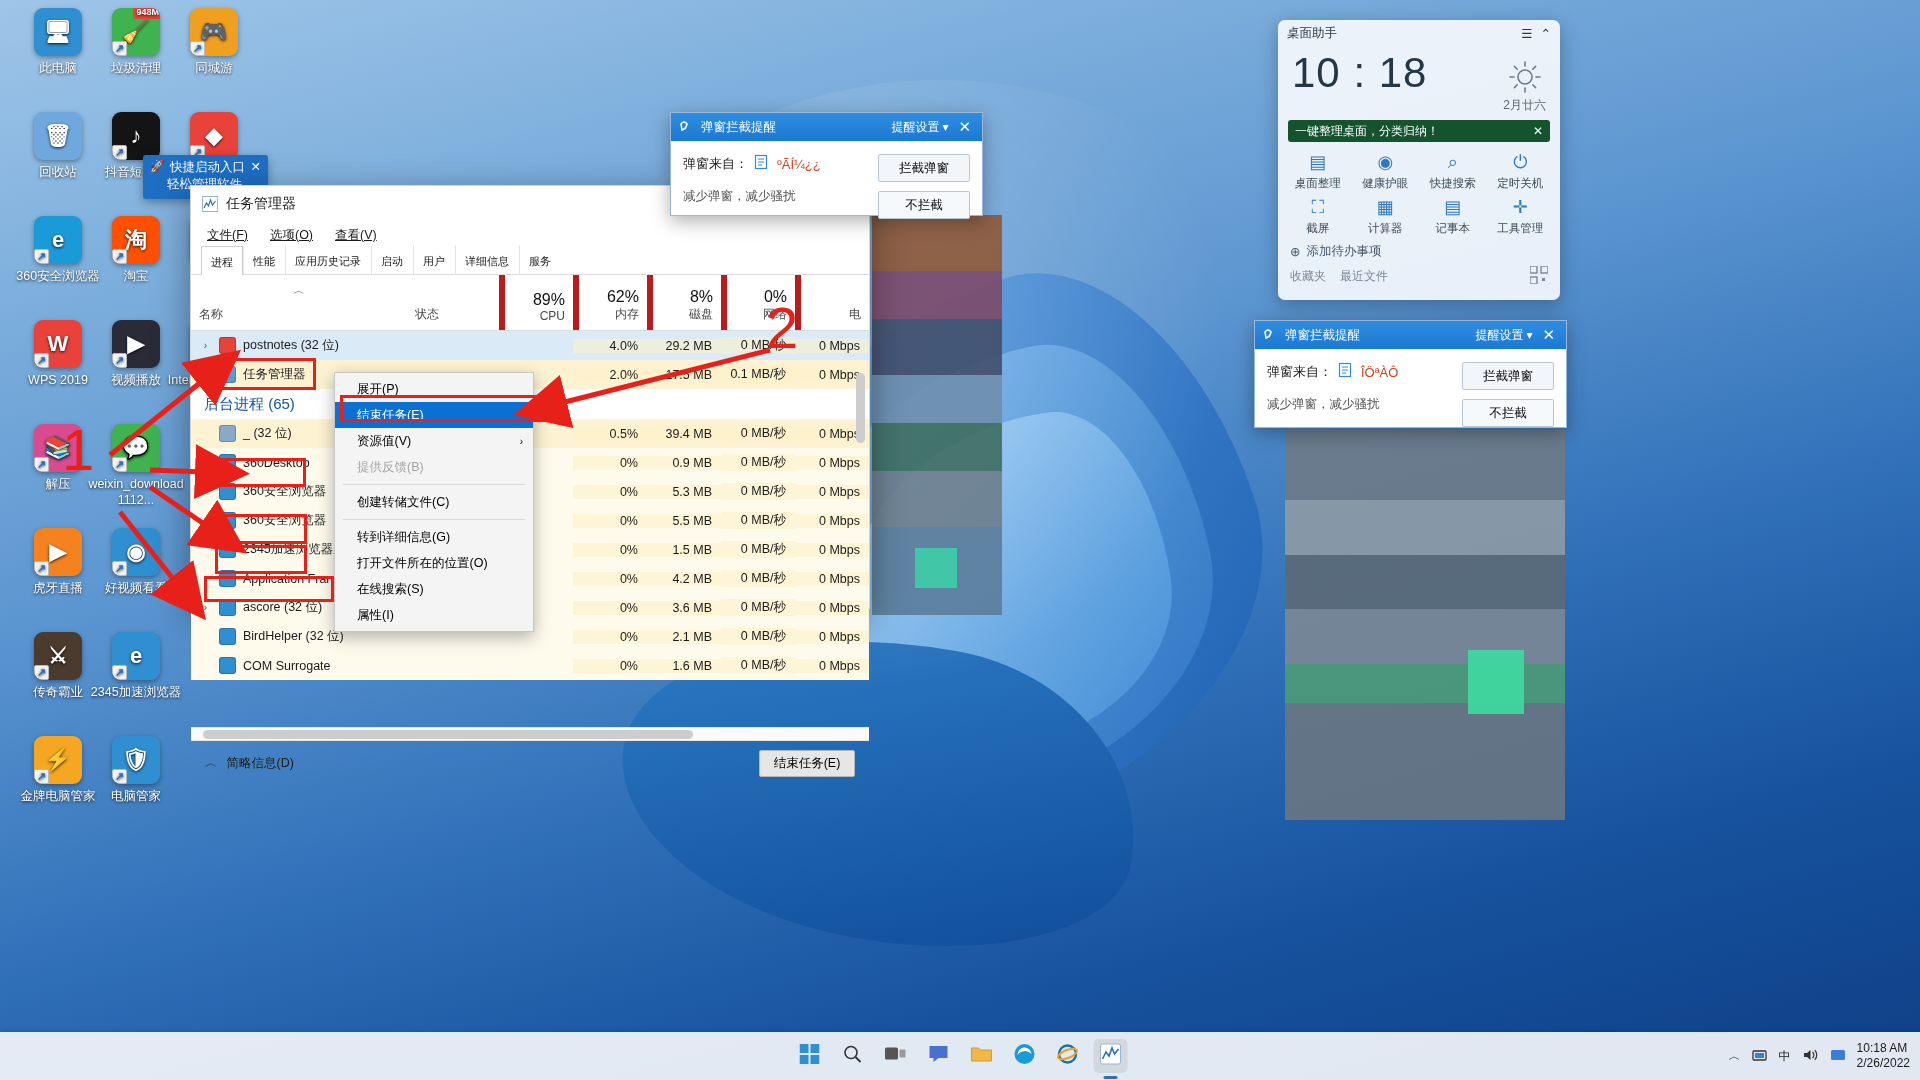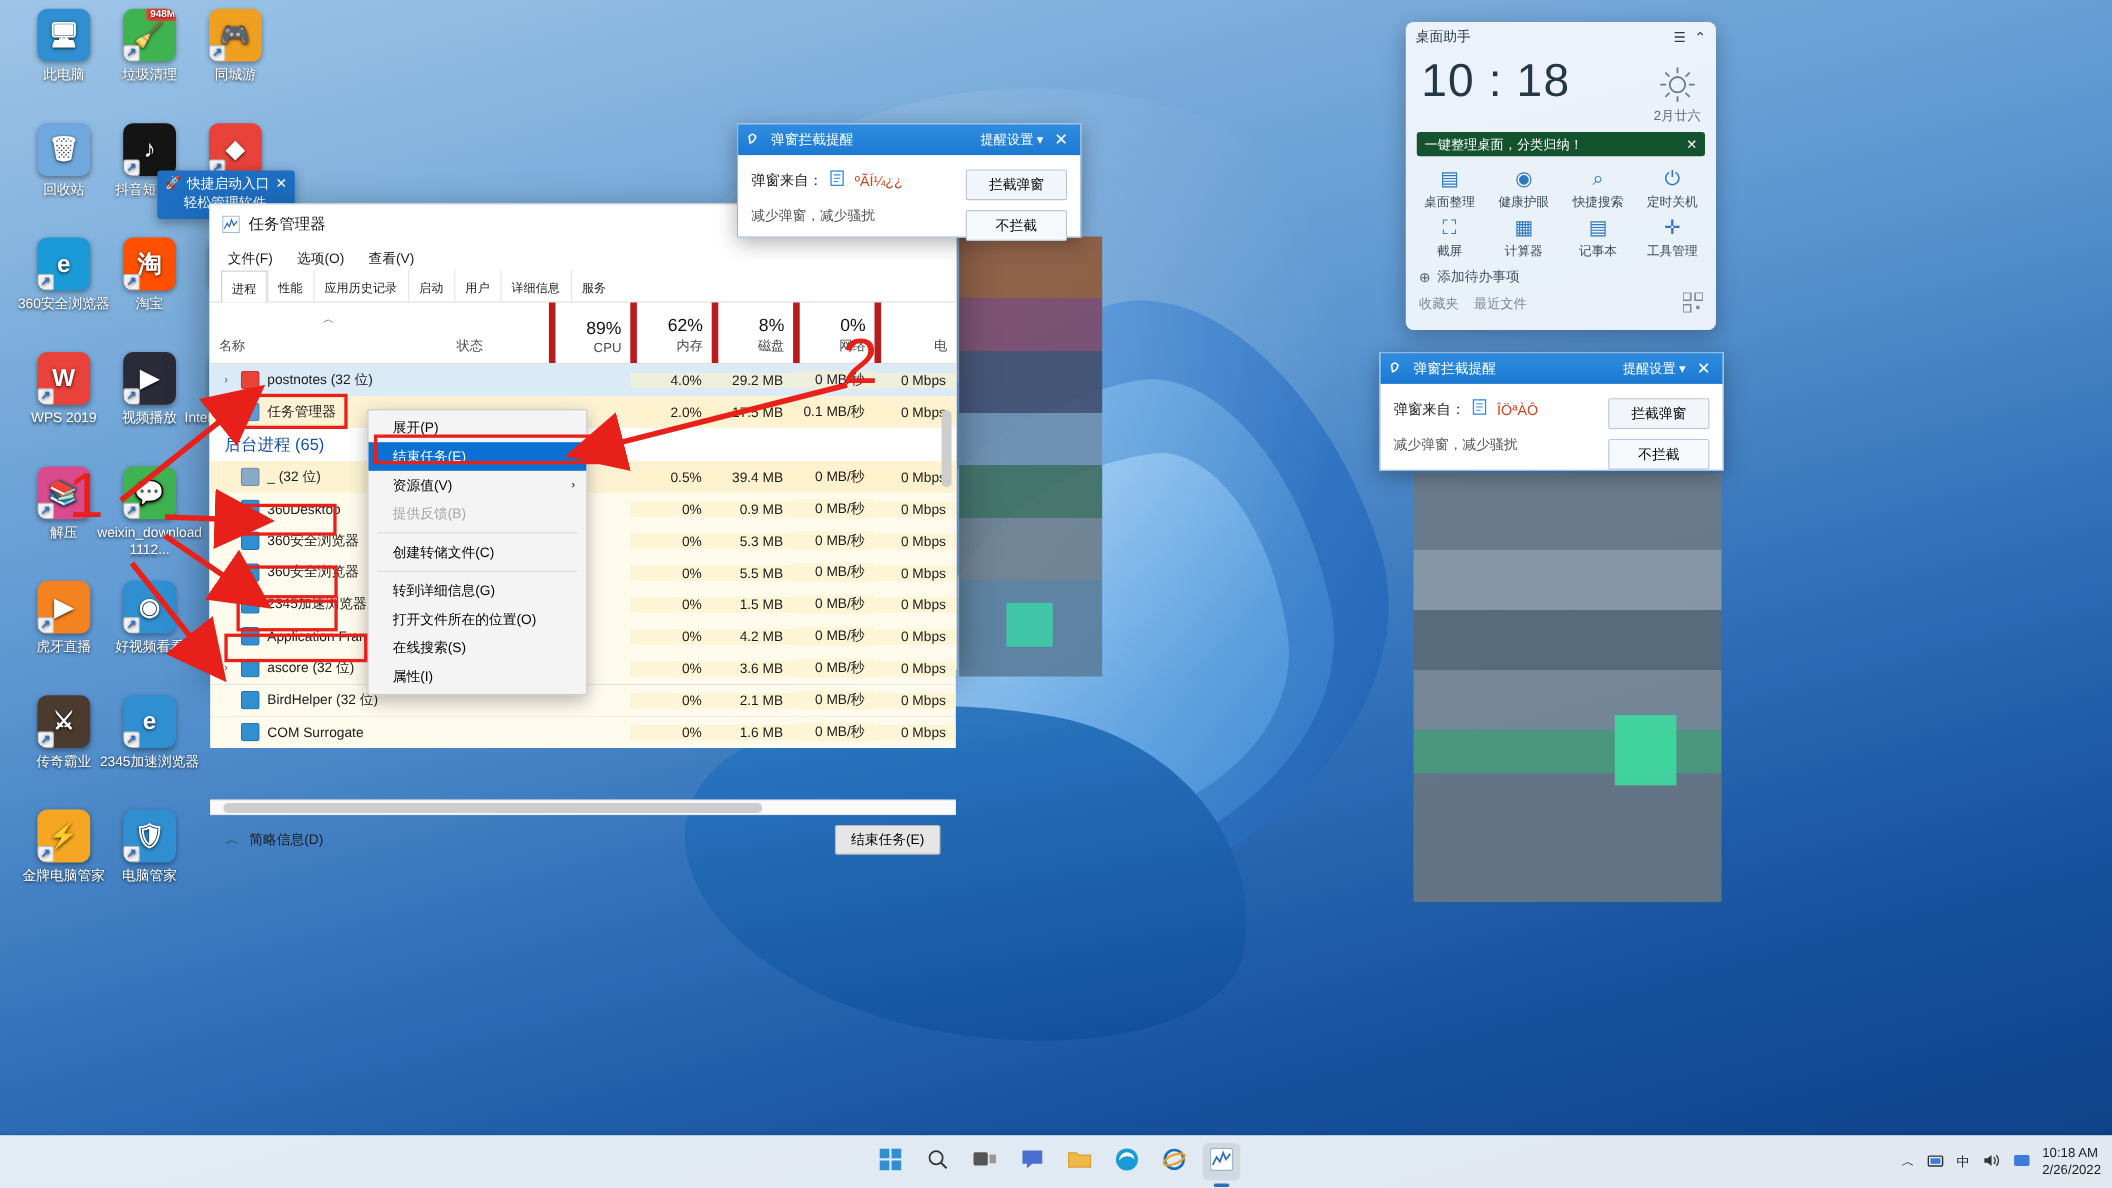--- a/index.html
+++ b/index.html
@@ -56,21 +56,21 @@
   
   #taskmgr {
     left: 190px; top: 185px; width: 680px; height: 424px;
     background: #fff; border: 1px solid #d6d6d6;
     box-shadow: 0 10px 34px rgba(0,0,0,.4);
     font-size: 12.5px; color: #1b1b1b;
   }
   #tm-title { height: 36px; display: flex; align-items: center; gap: 8px; padding: 0 10px; }
   #tm-title .ttl { font-size: 14px; }
   #tm-menu { height: 26px; display: flex; align-items: center; gap: 22px; padding: 0 16px; font-size: 12.5px; }
-  #tm-menu span { cursor: default; }
+  #tm-menu span { cursor: default; text-decoration: underline; }
   #tm-tabs { display: flex; align-items: flex-end; padding: 0 10px; height: 27px; border-bottom: 1px solid #dcdcdc; }
   #tm-tabs .tab {
     padding: 8px 9px 5px; font-size: 11px; border: 1px solid transparent;
     border-bottom: none; cursor: pointer; color: #1b1b1b; margin-top: 48px;
   }
   #tm-tabs .tab.active { background: #fff; border-color: #cfcfcf; position: relative; top: 1px; }
   #tm-tabs .tab:not(.active) { border-left: 1px solid #e3e3e3; }
 
   #tm-head { display: flex; height: 56px; border-bottom: 1px solid #dcdcdc; position: relative; }
   #tm-head .hc {

